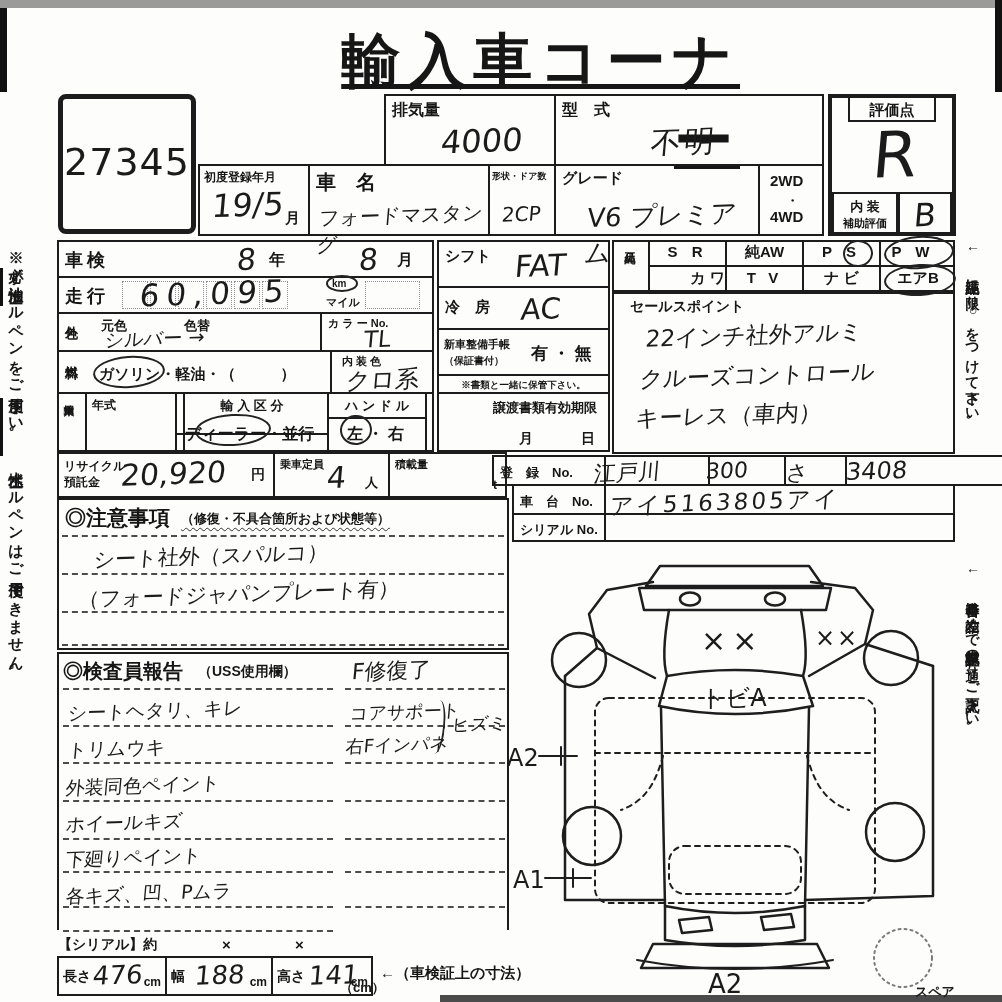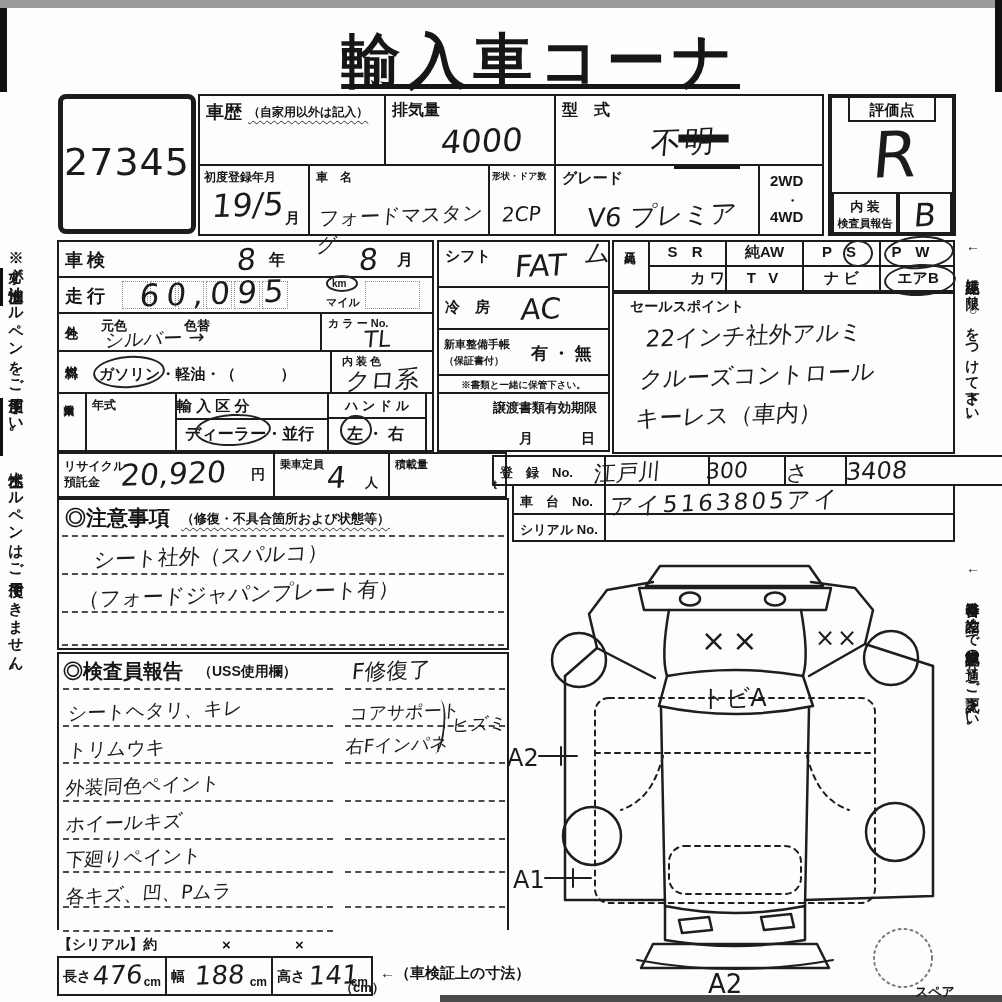--- a/index.html
+++ b/index.html
@@ -35,40 +35,36 @@
 
   <div class="abs lbl" style="left:300px;top:22px;width:440px;text-align:right;font-size:59px;letter-spacing:7px;text-decoration:underline;">輸入車コーナー</div>
 
   <div class="abs vtext lbl" style="left:6px;top:240px;height:555px;font-size:15px;letter-spacing:1px;">※必ず油性ボールペンをご使用下さい。 水性ボールペンはご使用できません。</div>
   <div class="abs vtext lbl" style="left:964px;top:238px;height:330px;font-size:14px;">← 純正品に限り○をつけて下さい。</div>
   <div class="abs vtext lbl" style="left:964px;top:560px;height:430px;font-size:14px;">← 車台番号は左詰めで車検証記載の通りご記入下さい。</div>
 
   <div class="cell" style="left:58px;top:94px;width:138px;height:140px;border-width:5px;border-radius:8px;"></div>
   <div class="abs hw" style="left:62px;top:140px;width:130px;text-align:center;font-size:38px;letter-spacing:1px;">27345</div>
 
-  <div class="cell" style="left:198px;top:94px;width:188px;height:72px;">
-    <span class="lbl" style="position:absolute;left:6px;top:4px;font-size:18px;">車歴</span>
-    <span class="lbl wavy" style="position:absolute;left:48px;top:8px;font-size:12px;">（自家用以外は記入）</span>
-  </div>
   <div class="cell" style="left:384px;top:94px;width:172px;height:72px;">
     <span class="lbl" style="position:absolute;left:6px;top:4px;font-size:16px;">排気量</span>
     <span class="hw sk" style="position:absolute;left:55px;top:26px;font-size:32px;">4000</span>
   </div>
   <div class="cell" style="left:554px;top:94px;width:270px;height:72px;">
     <span class="lbl" style="position:absolute;left:6px;top:4px;font-size:16px;">型　式</span>
     <span class="hw sk" style="position:absolute;left:95px;top:26px;font-size:30px;letter-spacing:3px;">不明</span>
   </div>
 
   <div class="cell" style="left:198px;top:164px;width:112px;height:72px;">
     <span class="lbl" style="position:absolute;left:4px;top:3px;font-size:12px;">初度登録年月</span>
     <span class="hw sk" style="position:absolute;left:12px;top:20px;font-size:32px;">19/5</span>
     <span class="lbl" style="position:absolute;right:8px;bottom:6px;font-size:15px;">月</span>
   </div>
   <div class="cell" style="left:308px;top:164px;width:182px;height:72px;">
-    <span class="lbl" style="position:absolute;left:6px;top:3px;font-size:12px;">車　名</span>
+    <span class="lbl" style="position:absolute;left:6px;top:3px;font-size:20px;">車　名</span>
     <span class="hw sk" style="position:absolute;left:8px;top:36px;font-size:20px;">フォードマスタング</span>
   </div>
   <div class="cell" style="left:488px;top:164px;width:68px;height:72px;">
     <span class="lbl" style="position:absolute;left:2px;top:4px;font-size:9px;">形状・ドア数</span>
     <span class="hw sk" style="position:absolute;left:12px;top:36px;font-size:20px;">2CP</span>
   </div>
   <div class="cell" style="left:554px;top:164px;width:206px;height:72px;">
     <span class="lbl" style="position:absolute;left:6px;top:3px;font-size:15px;">グレード</span>
     <span class="hw sk" style="position:absolute;left:30px;top:32px;font-size:26px;">V6 プレミアム</span>
   </div>
@@ -78,21 +74,21 @@
     <span class="lbl" style="position:absolute;left:10px;top:42px;font-size:15px;">4WD</span>
   </div>
 
   <div class="cell thick" style="left:828px;top:94px;width:128px;height:142px;"></div>
   <div class="cell" style="left:848px;top:96px;width:88px;height:26px;border-width:2px;">
     <span class="lbl" style="position:absolute;left:0;top:3px;width:100%;text-align:center;font-size:15px;">評価点</span>
   </div>
   <div class="abs hw sk" style="left:860px;top:118px;width:70px;text-align:center;font-size:64px;">R</div>
   <div class="cell" style="left:832px;top:192px;width:66px;height:42px;">
     <span class="lbl" style="position:absolute;left:0;top:4px;width:100%;text-align:center;font-size:13px;">内 装</span>
-    <span class="lbl" style="position:absolute;left:0;top:22px;width:100%;text-align:center;font-size:11px;">検査員報告</span>
+    <span class="lbl" style="position:absolute;left:0;top:22px;width:100%;text-align:center;font-size:11px;">補助評価</span>
   </div>
   <div class="cell" style="left:898px;top:192px;width:54px;height:42px;">
     <span class="hw sk" style="position:absolute;left:14px;top:2px;font-size:32px;">B</span>
   </div>
 
   <div class="cell" style="left:57px;top:240px;width:377px;height:38px;">
     <span class="lbl" style="position:absolute;left:6px;top:6px;font-size:18px;letter-spacing:4px;">車検</span>
     <span class="hw sk" style="position:absolute;left:178px;top:0px;font-size:30px;">8</span>
     <span class="lbl" style="position:absolute;left:210px;top:8px;font-size:16px;">年</span>
     <span class="hw sk" style="position:absolute;left:300px;top:0px;font-size:30px;">8</span>
@@ -131,25 +127,25 @@
   </div>
   <div class="oval" style="left:93px;top:356px;width:72px;height:32px;transform:rotate(-4deg);"></div>
   <div class="cell" style="left:330px;top:350px;width:104px;height:44px;">
     <span class="lbl" style="position:absolute;left:10px;top:2px;font-size:11px;">内 装 色</span>
     <span class="hw sk" style="position:absolute;left:14px;top:12px;font-size:24px;">クロ系</span>
   </div>
 
   <div class="cell" style="left:57px;top:392px;width:377px;height:60px;">
     <span class="lbl vtext" style="position:absolute;left:5px;top:3px;height:54px;font-size:10.5px;line-height:1;">輸入車用</span>
   </div>
-  <div class="cell" style="left:85px;top:392px;width:92px;height:60px;">
+  <div class="cell" style="left:85px;top:392px;width:100px;height:60px;">
     <span class="lbl" style="position:absolute;left:5px;top:3px;font-size:12px;">年式</span>
   </div>
   <div class="cell" style="left:175px;top:392px;width:154px;height:60px;">
-    <span class="lbl" style="position:absolute;left:0;top:3px;width:100%;font-size:15px;border-bottom:2px solid #1c1c1c;padding-bottom:2px;">輸 入 区 分</span>
+    <span class="lbl" style="position:absolute;left:0;top:3px;width:100%;text-align:center;font-size:13px;border-bottom:2px solid #1c1c1c;padding-bottom:18px;">輸 入 区 分</span>
     <span class="lbl" style="position:absolute;left:8px;top:30px;font-size:16px;">ディーラー・並行</span>
   </div>
   <div class="oval" style="left:195px;top:414px;width:76px;height:32px;transform:rotate(-3deg);"></div>
   <div class="cell" style="left:327px;top:392px;width:100px;height:60px;">
     <span class="lbl" style="position:absolute;left:0;top:3px;width:100%;text-align:center;font-size:13px;border-bottom:2px solid #1c1c1c;padding-bottom:2px;">ハ ン ド ル</span>
     <span class="lbl" style="position:absolute;left:18px;top:30px;font-size:16px;">左 ・ 右</span>
   </div>
   <div class="oval" style="left:340px;top:415px;width:32px;height:30px;transform:rotate(-6deg);"></div>
 
   <div class="cell" style="left:57px;top:452px;width:218px;height:46px;">

